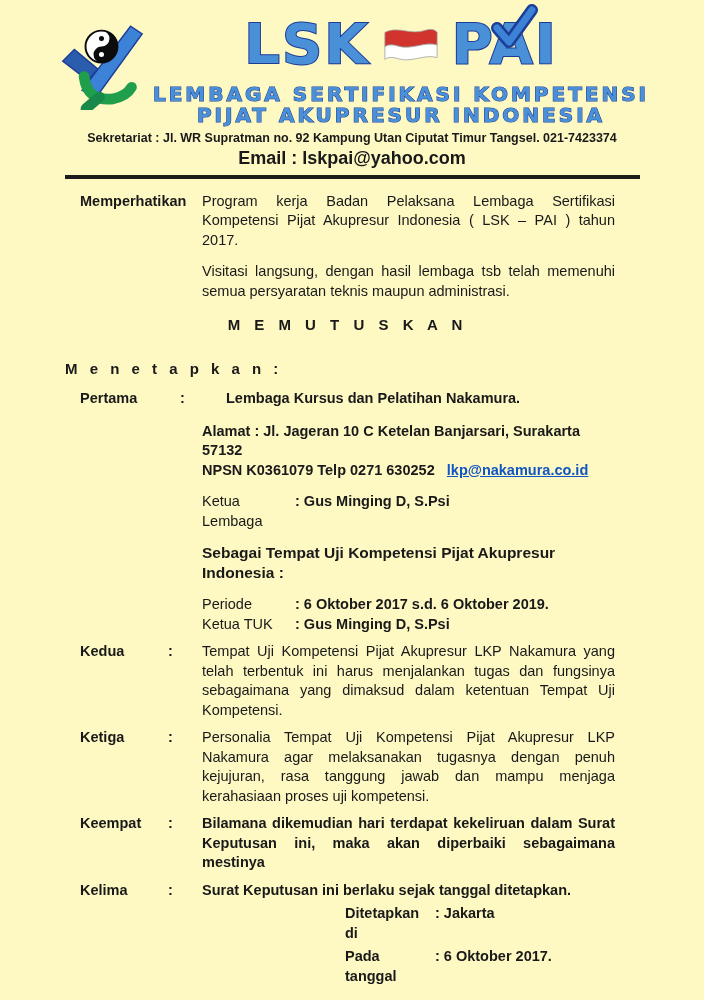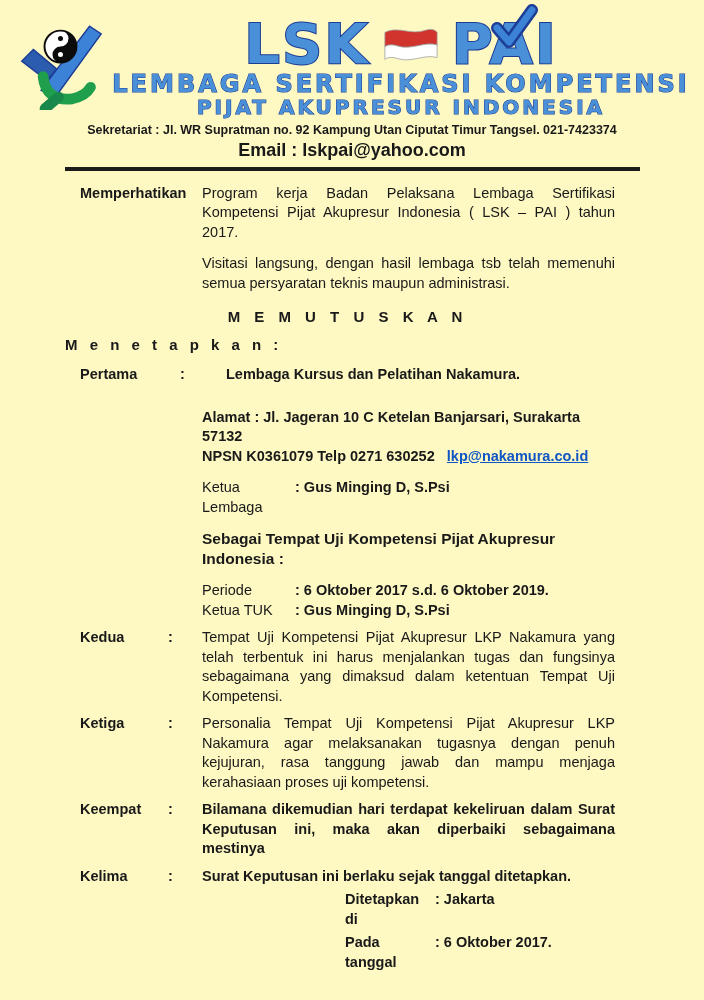--- a/index.html
+++ b/index.html
@@ -22,21 +22,21 @@
     -webkit-text-stroke:2px #1d3e96; paint-order:stroke fill;
     text-shadow:0 0 1px #1d3e96;
   }
   .pai-wrap { position:relative; display:inline-block; }
   .check-overlay { position:absolute; left:36px; top:-14px; }
   .logo-sub {
     font-family:"DejaVu Sans",sans-serif; font-weight:bold;
     color:#4a90d8; -webkit-text-stroke:1.1px #1d3e96; paint-order:stroke fill;
     letter-spacing:3px; line-height:1.04;
   }
-  .logo-sub1 { font-size:24px; margin-top:0; }
+  .logo-sub1 { font-size:20px; margin-top:12px; }
   .logo-sub2 { font-size:20px; }
   .sekretariat { text-align:center; font-size:12.5px; font-weight:bold; margin-top:5px; }
   .email-line  { text-align:center; font-size:18px; font-weight:bold; margin-top:3px; }
   .head-rule { margin:6px 64px 0 65px; border-top:4px solid #1c1c1c; }
 
   
   .content { padding:0 89px 0 80px; font-size:14.5px; line-height:19.5px; }
   .row { display:grid; grid-template-columns:88px 34px 1fr; }
   .row .lbl { font-weight:bold; }
   .row .colon { font-weight:bold; }
@@ -45,26 +45,26 @@
 
   .mb-memperhatikan { margin-top:13px; }
   .para2 { margin-top:12px; }
 
   .h-memutuskan {
     text-align:center; font-weight:bold; font-size:15px;
     letter-spacing:5px; margin-top:14px;
   }
   .h-menetapkan {
     font-weight:bold; font-size:15px; letter-spacing:4px;
-    margin-top:8px; margin-left:-15px;
+    margin-top:24px; margin-left:-15px;
   }
 
   .sec-pertama { margin-top:11px;gap:12px; }
   .indent-block { margin-left:122px; }
-  .alamat-block { margin-top:23px; }
+  .alamat-block { margin-top:13px; }
   .npsn-line { margin-top:0; }
   .doc-link { color:#1156c4; text-decoration:underline; font-weight:bold; }
   .kv { display:grid; grid-template-columns:93px 1fr; }
   .kv .v { font-weight:bold; }
   .ketua-lembaga { margin-top:12px; }
   .sebagai { font-weight:bold; font-size:15.5px; margin-top:12px; }
   .periode-block { margin-top:13px; }
 
   .decision { margin-top:13px; }
   .dec-gap-lg { margin-top:8px; }

